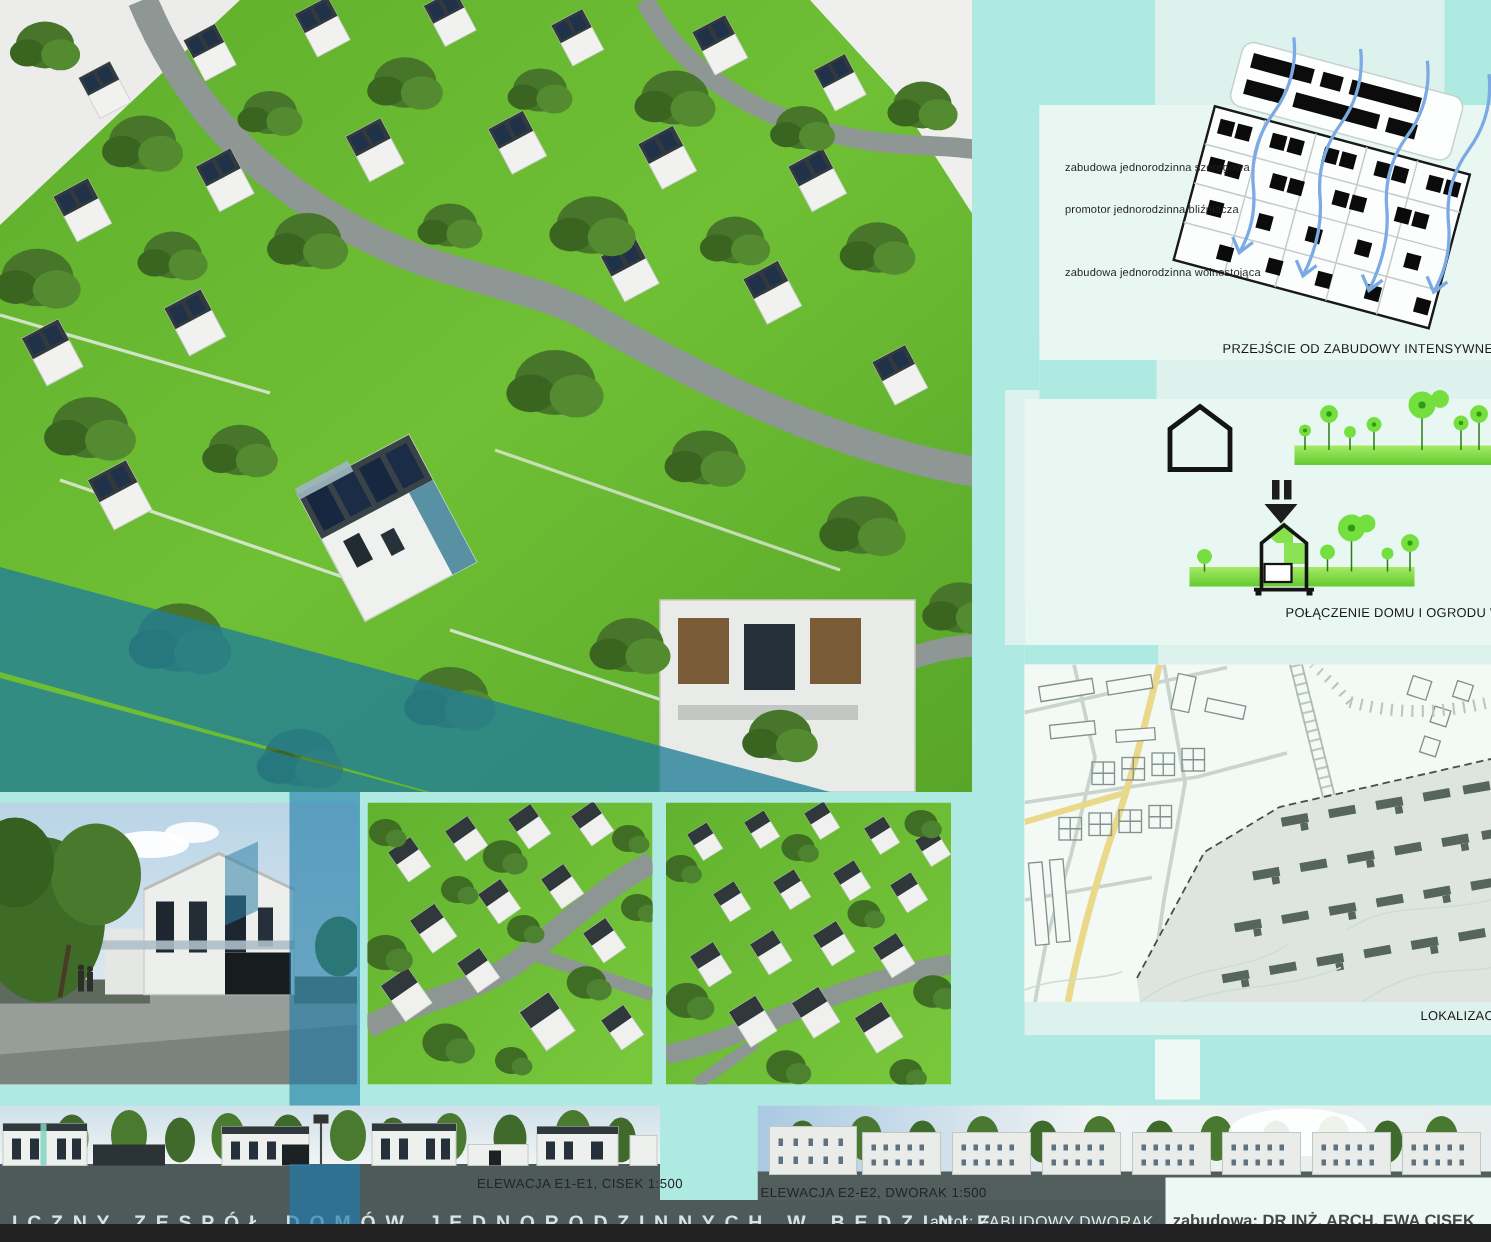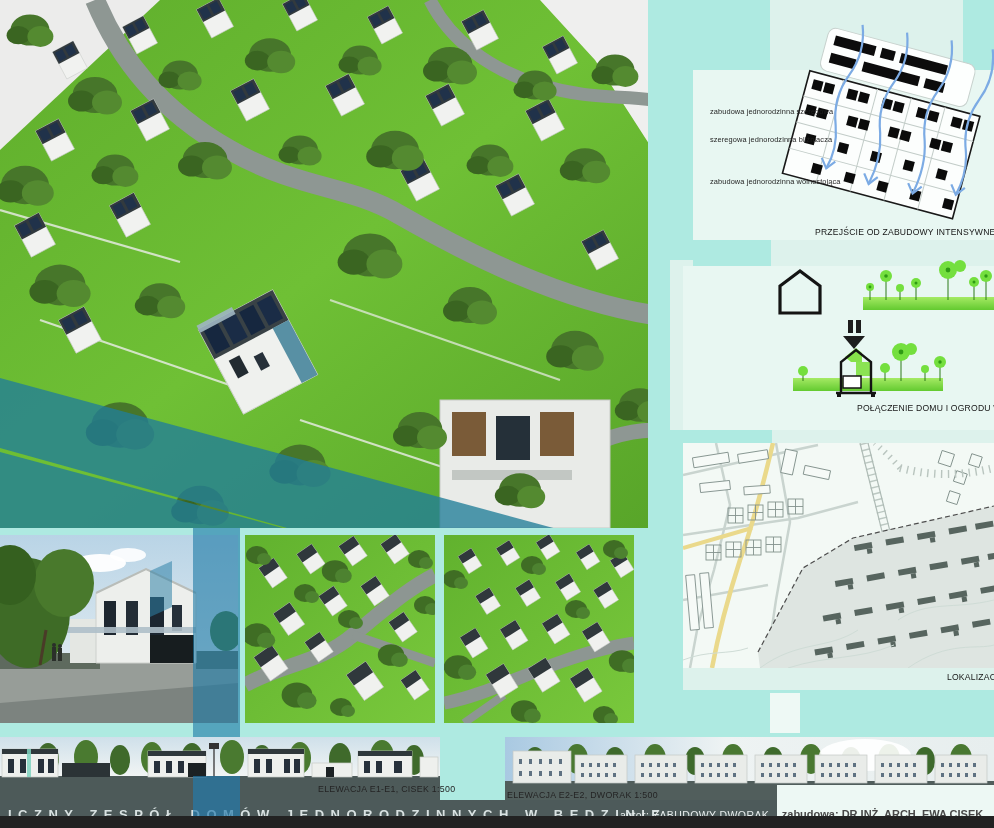--- a/index.html
+++ b/index.html
@@ -404,21 +404,21 @@
         <path d="M112,668 C150,640 180,650 210,630"></path>
           <path d="M140,668 C180,655 210,660 246,645"></path>
         <path d="M35,660 C60,650 80,655 100,648"></path>
           <path d="M250,620 C280,600 305,610 346,600"></path>
         <path d="M260,668 C300,640 330,650 346,645"></path>
       </g>
     </g>
   </svg>
 
   <div class="typ-label" style="top:107px">zabudowa jednorodzinna szeregowa</div>
-  <div class="typ-label" style="top:135px">szeregowa jednorodzinna bliźniacza</div>
+  <div class="typ-label" style="top:135px">promotor jednorodzinna bliźniacza</div>
   <div class="typ-label" style="top:177px">zabudowa jednorodzinna wolnostojąca</div>
   <div class="txt caption" style="left:815px;top:227px">PRZEJŚCIE OD ZABUDOWY INTENSYWNEJ DO E</div>
   <div class="txt caption" style="left:857px;top:403px">POŁĄCZENIE DOMU I OGRODU W JED</div>
   <div class="txt caption" style="left:947px;top:672px">LOKALIZACJA</div>
 
   <svg class="abs" style="left:0;top:535px" width="238" height="188" viewBox="0 0 238 188">
     <defs>
         <linearGradient id="sky1" x1="0" y1="0" x2="0" y2="1">
       <stop offset="0" stop-color="#b9d4e6"></stop>
           <stop offset="1" stop-color="#eef3f5"></stop>

